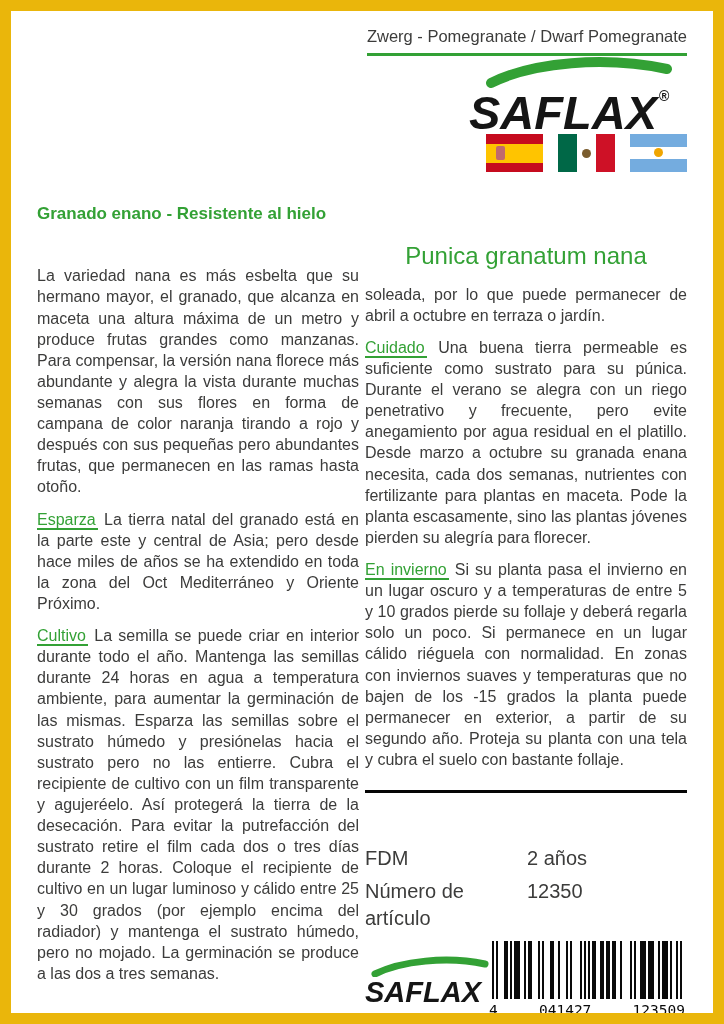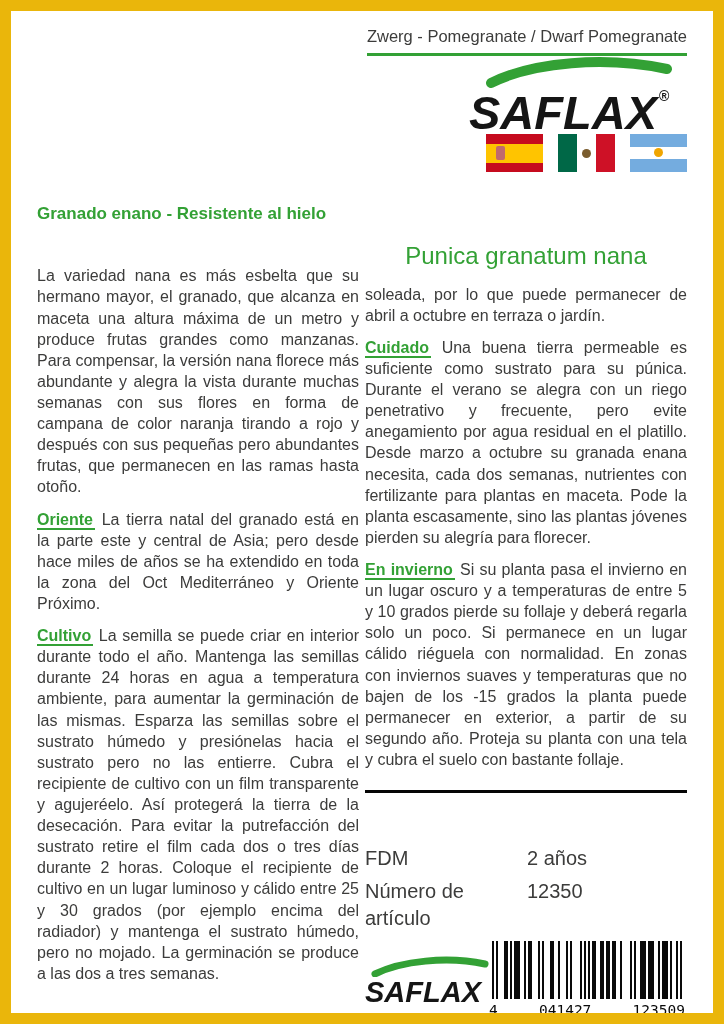--- a/index.html
+++ b/index.html
@@ -37,21 +37,21 @@
   .ar-w{height:33.4%;background:#fff;position:relative;}
   .ar-s{position:absolute;left:50%;top:50%;width:9px;height:9px;margin:-4.5px 0 0 -4.5px;border-radius:50%;background:#f0a500;}
 
   
   h1.title{margin:26px 0 0;font-size:17px;color:var(--green);font-weight:bold;}
 
   
   .columns{display:flex;gap:6px;margin-top:16px;align-items:center;}
   .col{flex:1;min-width:0;font-size:16px;line-height:1.32;}
   .col p{margin:0 0 11px;text-align:justify;}
-  .sec{color:var(--green);font-weight:bold;border-bottom:2px solid var(--green);padding-right:2px;}
+  .sec{color:var(--green);font-weight:normal;border-bottom:2px solid var(--green);padding-right:2px;}
   h2.botanical{margin:0 0 12px;font-size:24px;font-weight:normal;color:var(--green);text-align:center;}
 
   
   .rule{height:3px;background:#050505;margin-top:20px;}
   .meta{margin-top:52px;font-size:20px;}
   .meta-row{display:flex;margin-bottom:7px;}
   .meta-label{width:162px;flex:0 0 auto;}
   .bottom-row{display:flex;justify-content:space-between;align-items:center;margin-top:10px;}
   .logo-sm{position:relative;width:122px;height:52px;}
   .logo-sm .logo-swoosh{left:6px;top:0;}
@@ -106,21 +106,21 @@
         </span>
       </div>
     </div>
 
     <h1 class="title">Granado enano - Resistente al hielo</h1>
 
     <div class="columns">
 
       <div class="col">
         <p>La variedad nana es más esbelta que su hermano mayor, el granado, que alcanza en maceta una altura máxima de un metro y produce frutas grandes como manzanas. Para compensar, la versión nana florece más abundante y alegra la vista durante muchas semanas con sus flores en forma de campana de color naranja tirando a rojo y después con sus pequeñas pero abundantes frutas, que permanecen en las ramas hasta otoño.</p>
-        <p><span class="sec">Oriente</span> <span>La tierra natal del granado está en la parte este y central de Asia; pero desde hace miles de años se ha extendido en toda la zona del Oct Mediterráneo y Oriente Próximo.</span></p>
+        <p><span class="sec">Esparza</span> <span>La tierra natal del granado está en la parte este y central de Asia; pero desde hace miles de años se ha extendido en toda la zona del Oct Mediterráneo y Oriente Próximo.</span></p>
         <p><span class="sec">Cultivo</span> <span>La semilla se puede criar en interior durante todo el año. Mantenga las semillas durante 24 horas en agua a temperatura ambiente, para aumentar la germinación de las mismas. Esparza las semillas sobre el sustrato húmedo y presiónelas hacia el sustrato pero no las entierre. Cubra el recipiente de cultivo con un film transparente y agujeréelo. Así protegerá la tierra de la desecación. Para evitar la putrefacción del sustrato retire el film cada dos o tres días durante 2 horas. Coloque el recipiente de cultivo en un lugar luminoso y cálido entre 25 y 30 grados (por ejemplo encima del radiador) y mantenga el sustrato húmedo, pero no mojado. La germinación se produce a las dos a tres semanas.</span></p>
       </div>
 
       <div class="col">
         <h2 class="botanical">Punica granatum nana</h2>
         <p>soleada, por lo que puede permanecer de abril a octubre en terraza o jardín.</p>
         <p><span class="sec">Cuidado</span> <span>Una buena tierra permeable es suficiente como sustrato para su púnica. Durante el verano se alegra con un riego penetrativo y frecuente, pero evite anegamiento por agua residual en el platillo. Desde marzo a octubre su granada enana necesita, cada dos semanas, nutrientes con fertilizante para plantas en maceta. Pode la planta escasamente, sino las plantas jóvenes pierden su alegría para florecer.</span></p>
         <p><span class="sec">En invierno</span> <span>Si su planta pasa el invierno en un lugar oscuro y a temperaturas de entre 5 y 10 grados pierde su follaje y deberá regarla solo un poco. Si permanece en un lugar cálido riéguela con normalidad. En zonas con inviernos suaves y temperaturas que no bajen de los -15 grados la planta puede permanecer en exterior, a partir de su segundo año. Proteja su planta con una tela y cubra el suelo con bastante follaje.</span></p>
 
         <div class="rule"></div>

